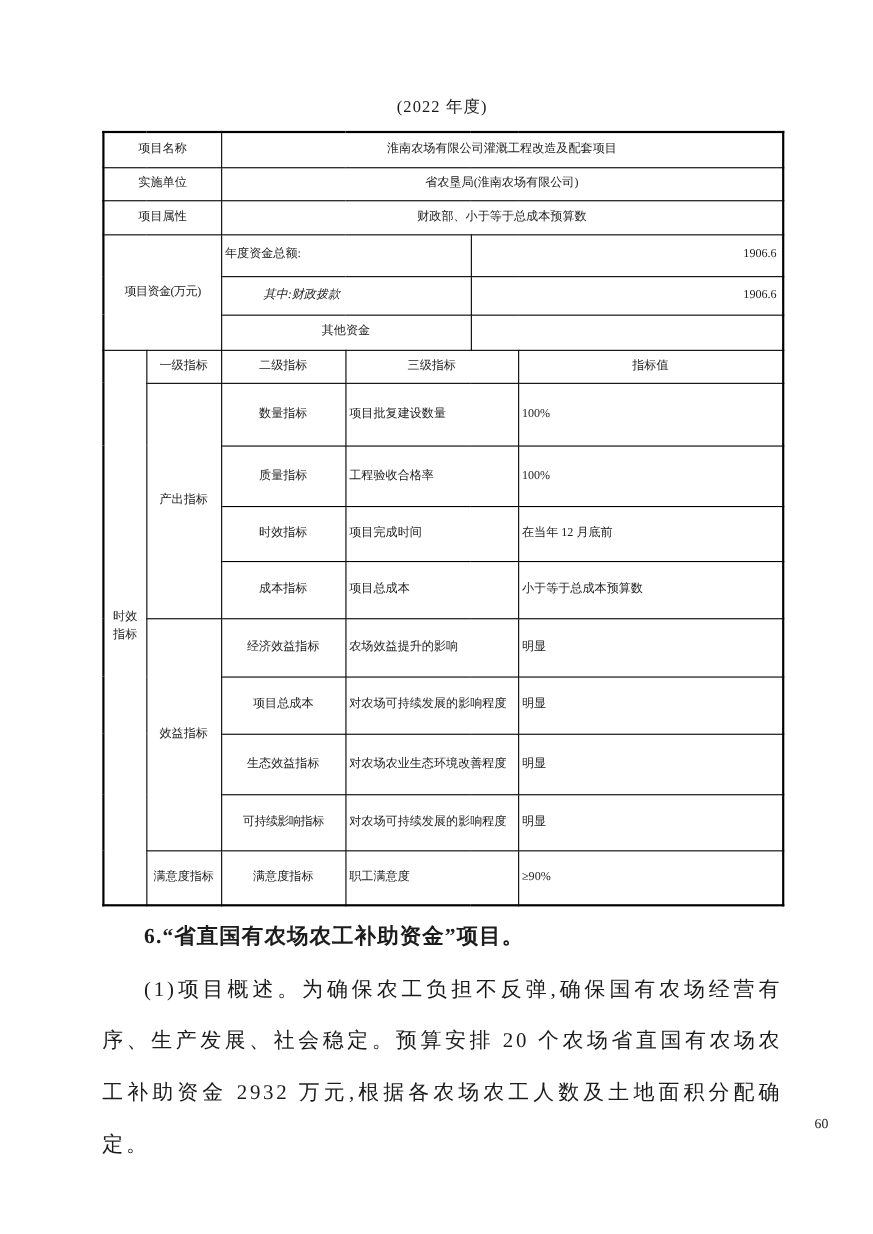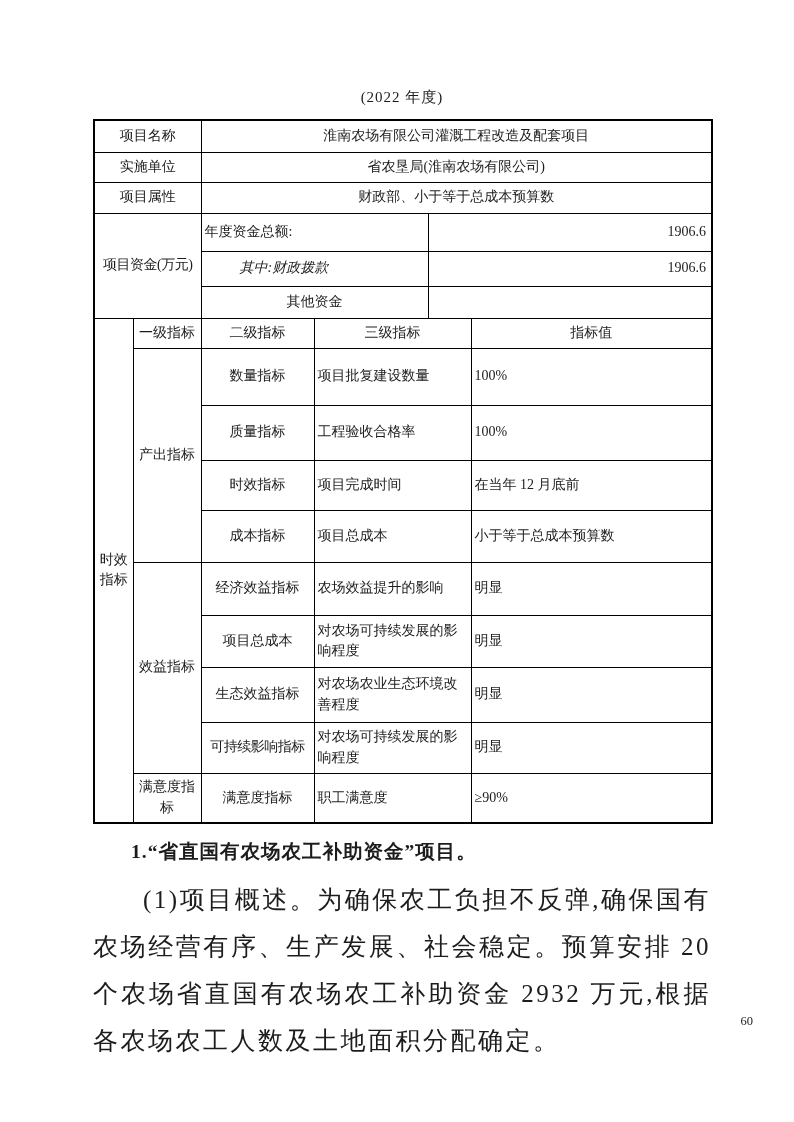--- a/index.html
+++ b/index.html
@@ -18,21 +18,21 @@
     font-size: 15px;
     letter-spacing: 1px;
   }
   table.main-table {
     position: absolute;
     left: 93px; top: 119px;
     width: 618px;
     border-collapse: collapse;
     table-layout: fixed;
     border: 2px solid #000;
-    font-size: 14px;
+    font-size: 11px;
   }
   .main-table td {
     border: 1px solid #000;
     vertical-align: middle;
     line-height: 1.45;
     padding: 2px 3px;
     word-break: break-all;
   }
   .c-center { text-align: center; }
   .c-left   { text-align: left; }
@@ -50,21 +50,21 @@
   }
   .section-heading {
     font-size: 19.5px;
     font-weight: bold;
     margin-left: 38px;
     letter-spacing: 1px;
     line-height: 1.6;
   }
   .section-paragraph {
     margin-top: 9px;
-    font-size: 25px;
+    font-size: 19px;
     line-height: 47px;
     letter-spacing: 2.5px;
     text-indent: 2em;
     text-align: justify;
     text-align-last: left;
   }
   .page-number {
     position: absolute;
     right: 41px; top: 1014px;
     font-size: 12.5px;
@@ -168,17 +168,17 @@
     <tr class="r-h50">
       <td class="c-center">满意度指标</td>
       <td class="c-center">满意度指标</td>
       <td colspan="2" class="c-left">职工满意度</td>
       <td class="c-left">≥90%</td>
     </tr>
   </tbody>
 </table>
 
 <div class="body-text">
-  <div class="section-heading">1.“省直国有农场农工补助资金”项目。</div>
+  <div class="section-heading">6.“省直国有农场农工补助资金”项目。</div>
   <div class="section-paragraph">(1)项目概述。为确保农工负担不反弹,确保国有农场经营有序、生产发展、社会稳定。预算安排 20 个农场省直国有农场农工补助资金 2932 万元,根据各农场农工人数及土地面积分配确定。</div>
 </div>
 
 <div class="page-number">60</div>
 
 </body></html>

